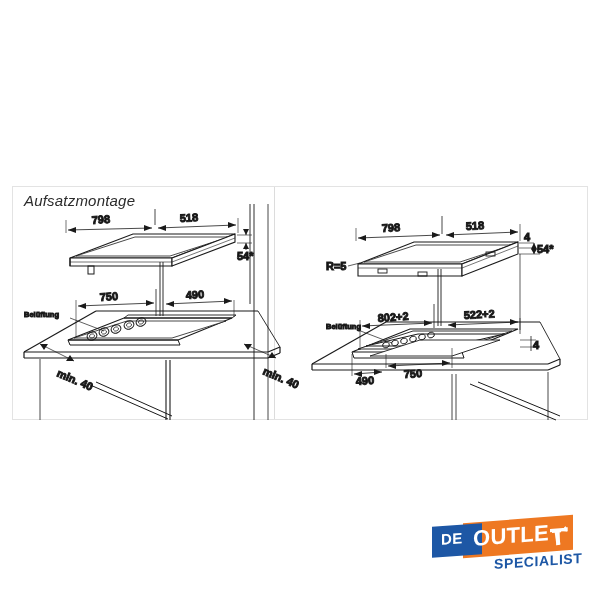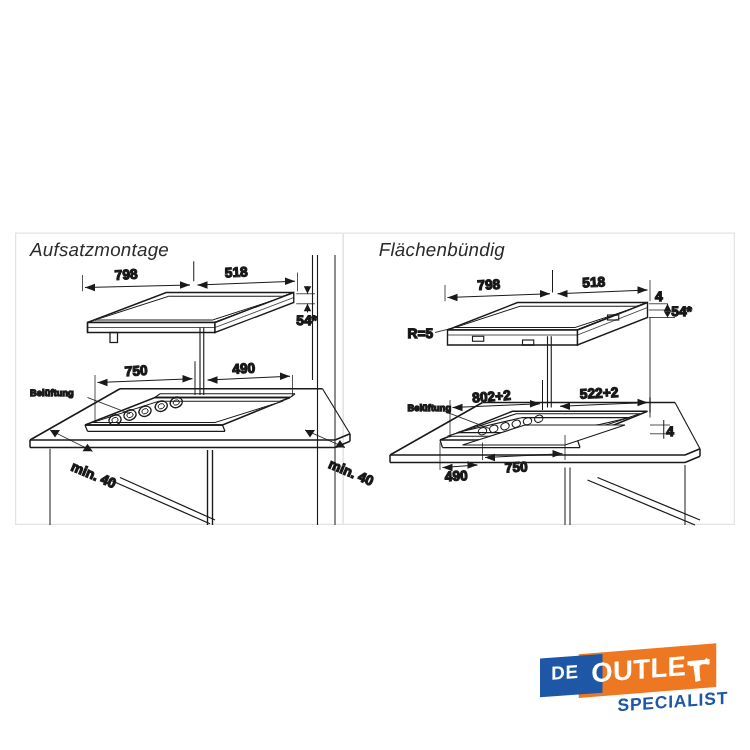--- a/index.html
+++ b/index.html
@@ -152,21 +152,20 @@
 </head>
 <body>
 
 <div id="stage">
 
   <div class="drawing-frame"></div>
   <div class="panel-divider"></div>
 
   <div class="panel-title" id="title-left">Aufsatzmontage</div>
 
-  <div class="panel-title" id="title-right">Flächenbündig</div>
 
   <svg class="draw-svg" viewBox="0 0 600 600">
     <g stroke="#1a1a1a" fill="none" stroke-linejoin="miter" stroke-linecap="butt">
 
       <polygon points="70,254 133,230 235,230 172,254" stroke-width="1.1" fill="#ffffff"></polygon>
 
       <polygon points="76,252 135,233 229,233 170,252" stroke-width="0.8" fill="#ffffff"></polygon>
 
       <polygon points="70,254 172,254 172,262 70,262" stroke-width="1.1" fill="#ffffff"></polygon>
 

